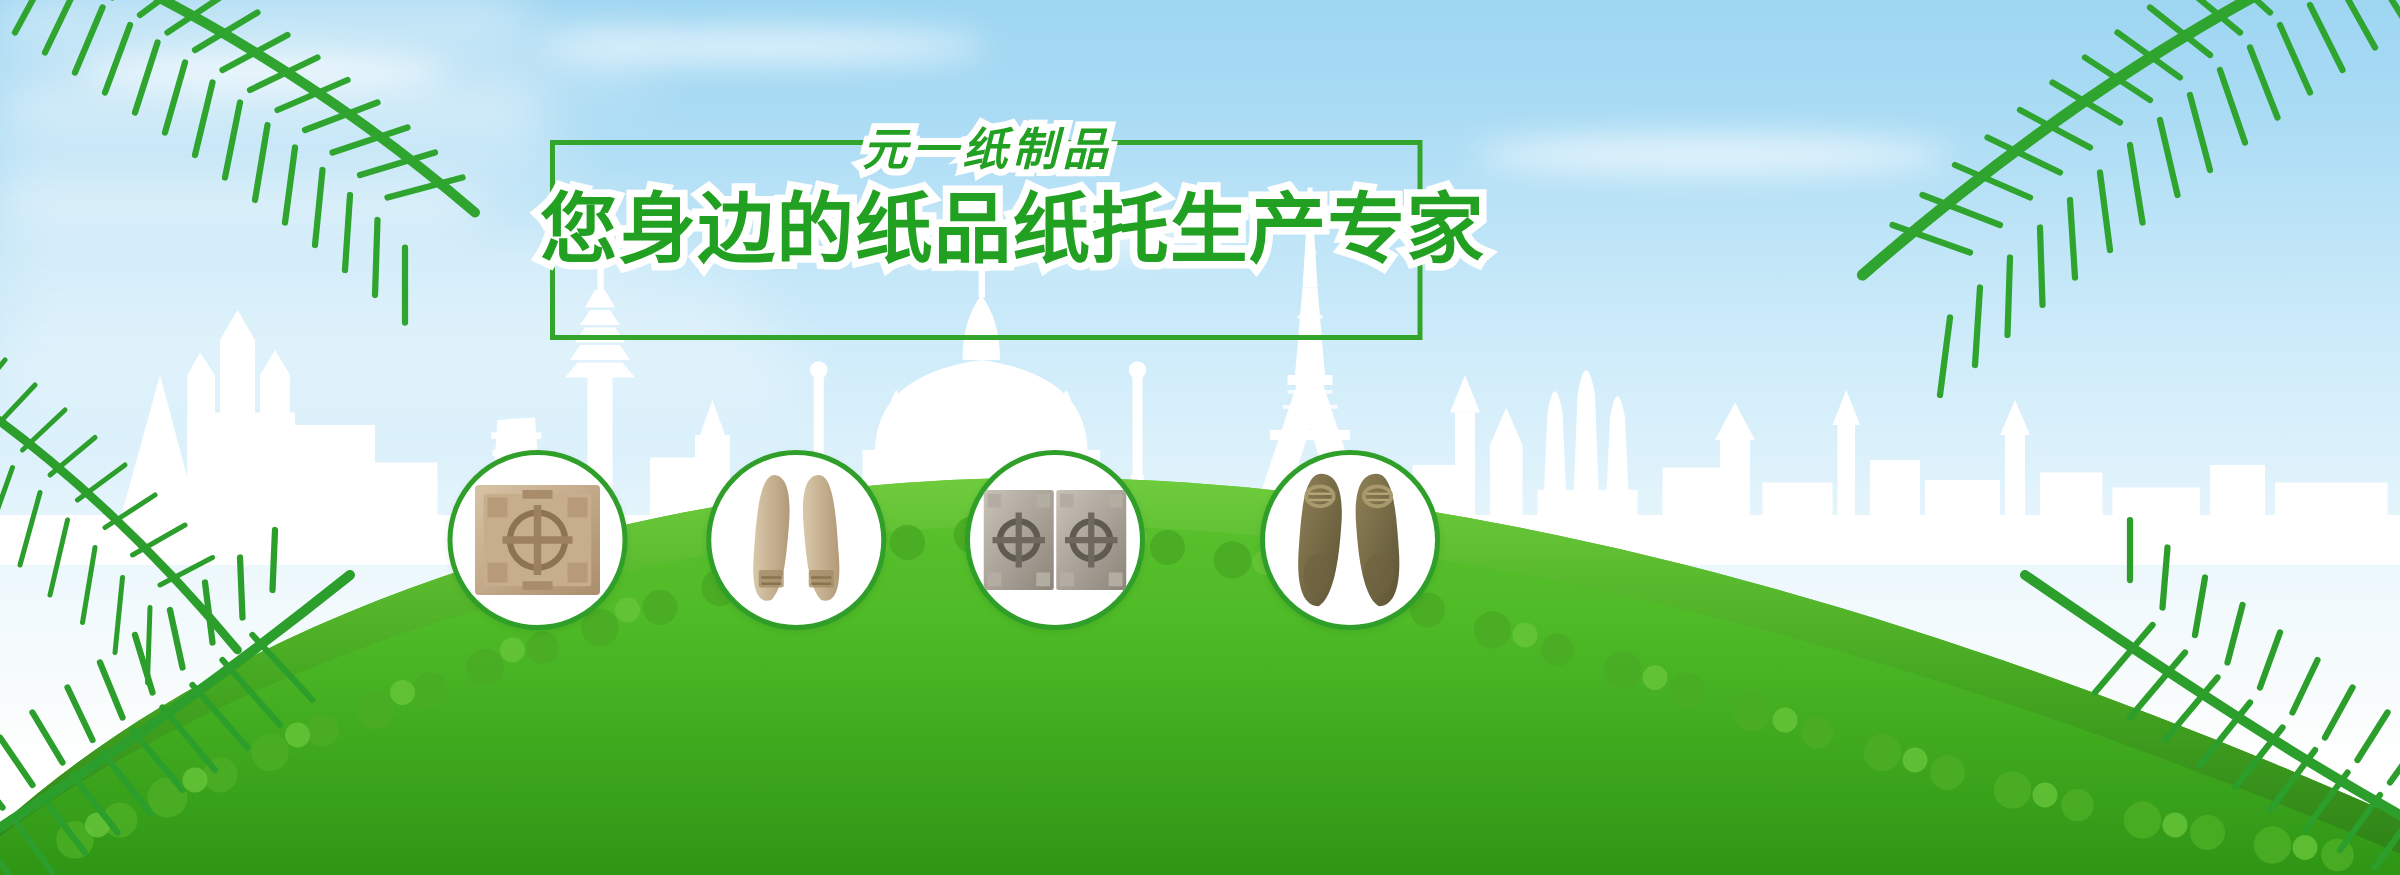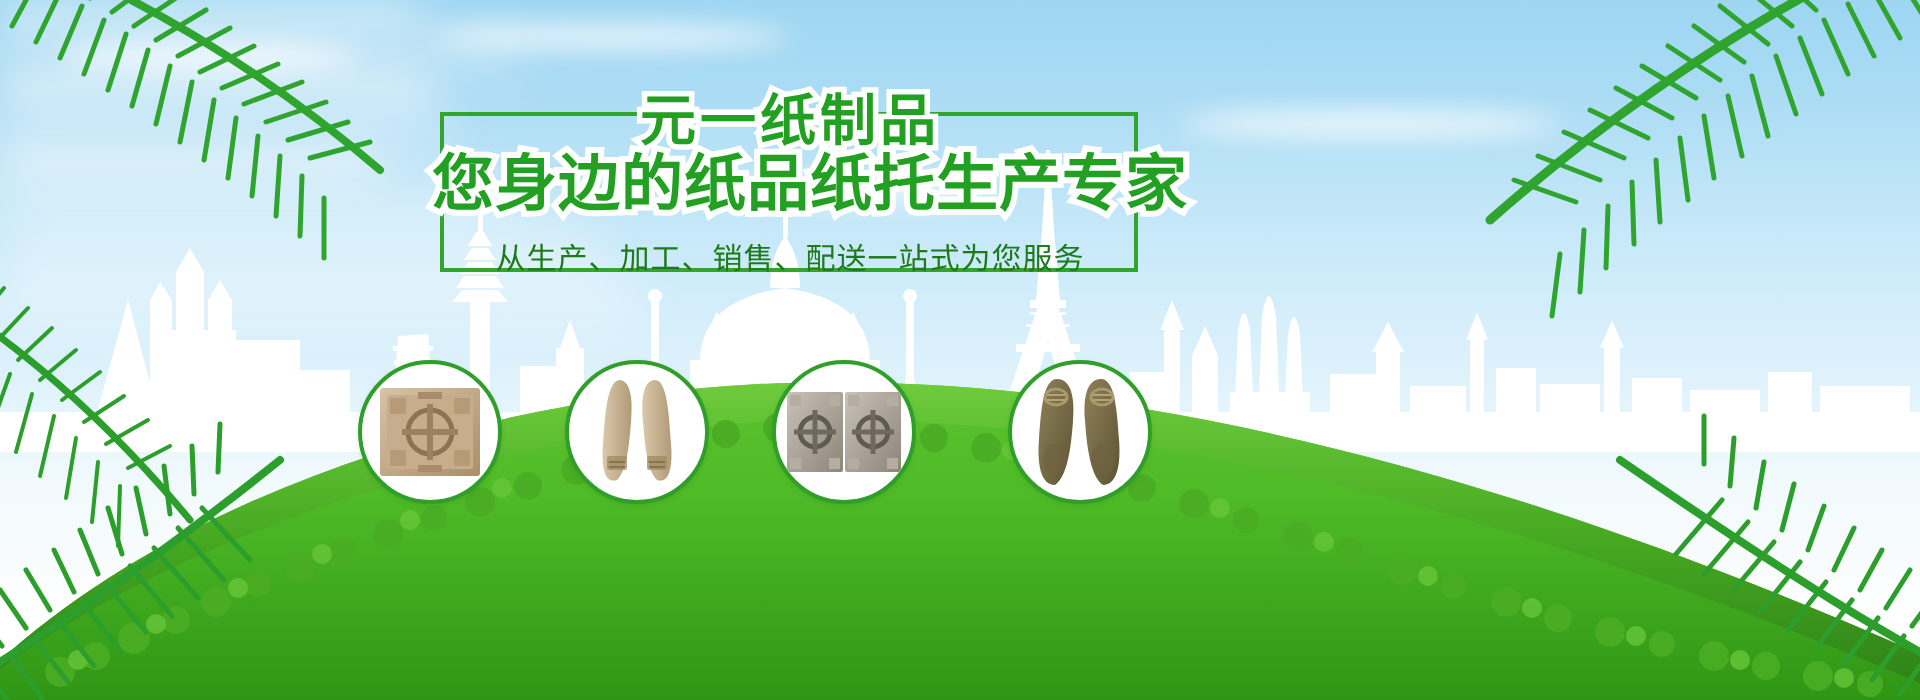--- a/index.html
+++ b/index.html
@@ -57,28 +57,29 @@
   .frame{
     position:absolute; left:0; top:22px;
     width:698px; height:160px;
     border:4px solid #34a52c;
   }
 
   .headline1{
     position:absolute;
     left:0; top:0; width:700px;
     text-align:center;
-    font-size:56px; line-height:62px;
+    font-size:36px; line-height:62px;
     font-weight:bold;
     letter-spacing:4px;
     color:#22a022;
     -webkit-text-stroke:11px #ffffff;
     paint-order:stroke fill;
     font-family:"DejaVu Sans","Liberation Sans",sans-serif;
     white-space:nowrap;
+    font-style:italic;
   }
   .headline2{
     position:absolute;
     left:-8px; top:58px; width:716px;
     text-align:left;
     font-size:62px; line-height:72px;
     font-weight:bold;
     letter-spacing:1px;
     color:#22a022;
     -webkit-text-stroke:12px #ffffff;
@@ -486,21 +487,20 @@
       </g>
     </g>
   </svg>
 
   <div class="textblock">
     <div class="frame"></div>
     <div class="headline1">元一纸制品</div>
     <div class="headline2">您身边的纸品纸托生产专家</div>
   </div>
 
-  <div class="subtitle">从生产、加工、销售、配送一站式为您服务</div>
 
   <div class="circle" style="left:358px; top:360px; width:144px; height:144px;">
     <svg class="prodimg" width="104" height="104" viewBox="0 0 104 104" aria-hidden="true">
       <defs>
         <linearGradient id="tanA" x1="0" y1="0" x2="1" y2="1">
           <stop offset="0" stop-color="#d8c3a6"></stop>
             <stop offset="1" stop-color="#ab8e6c"></stop>
         </linearGradient>
       </defs>
       <rect x="2" y="8" width="100" height="88" rx="3" fill="url(#tanA)"></rect>

